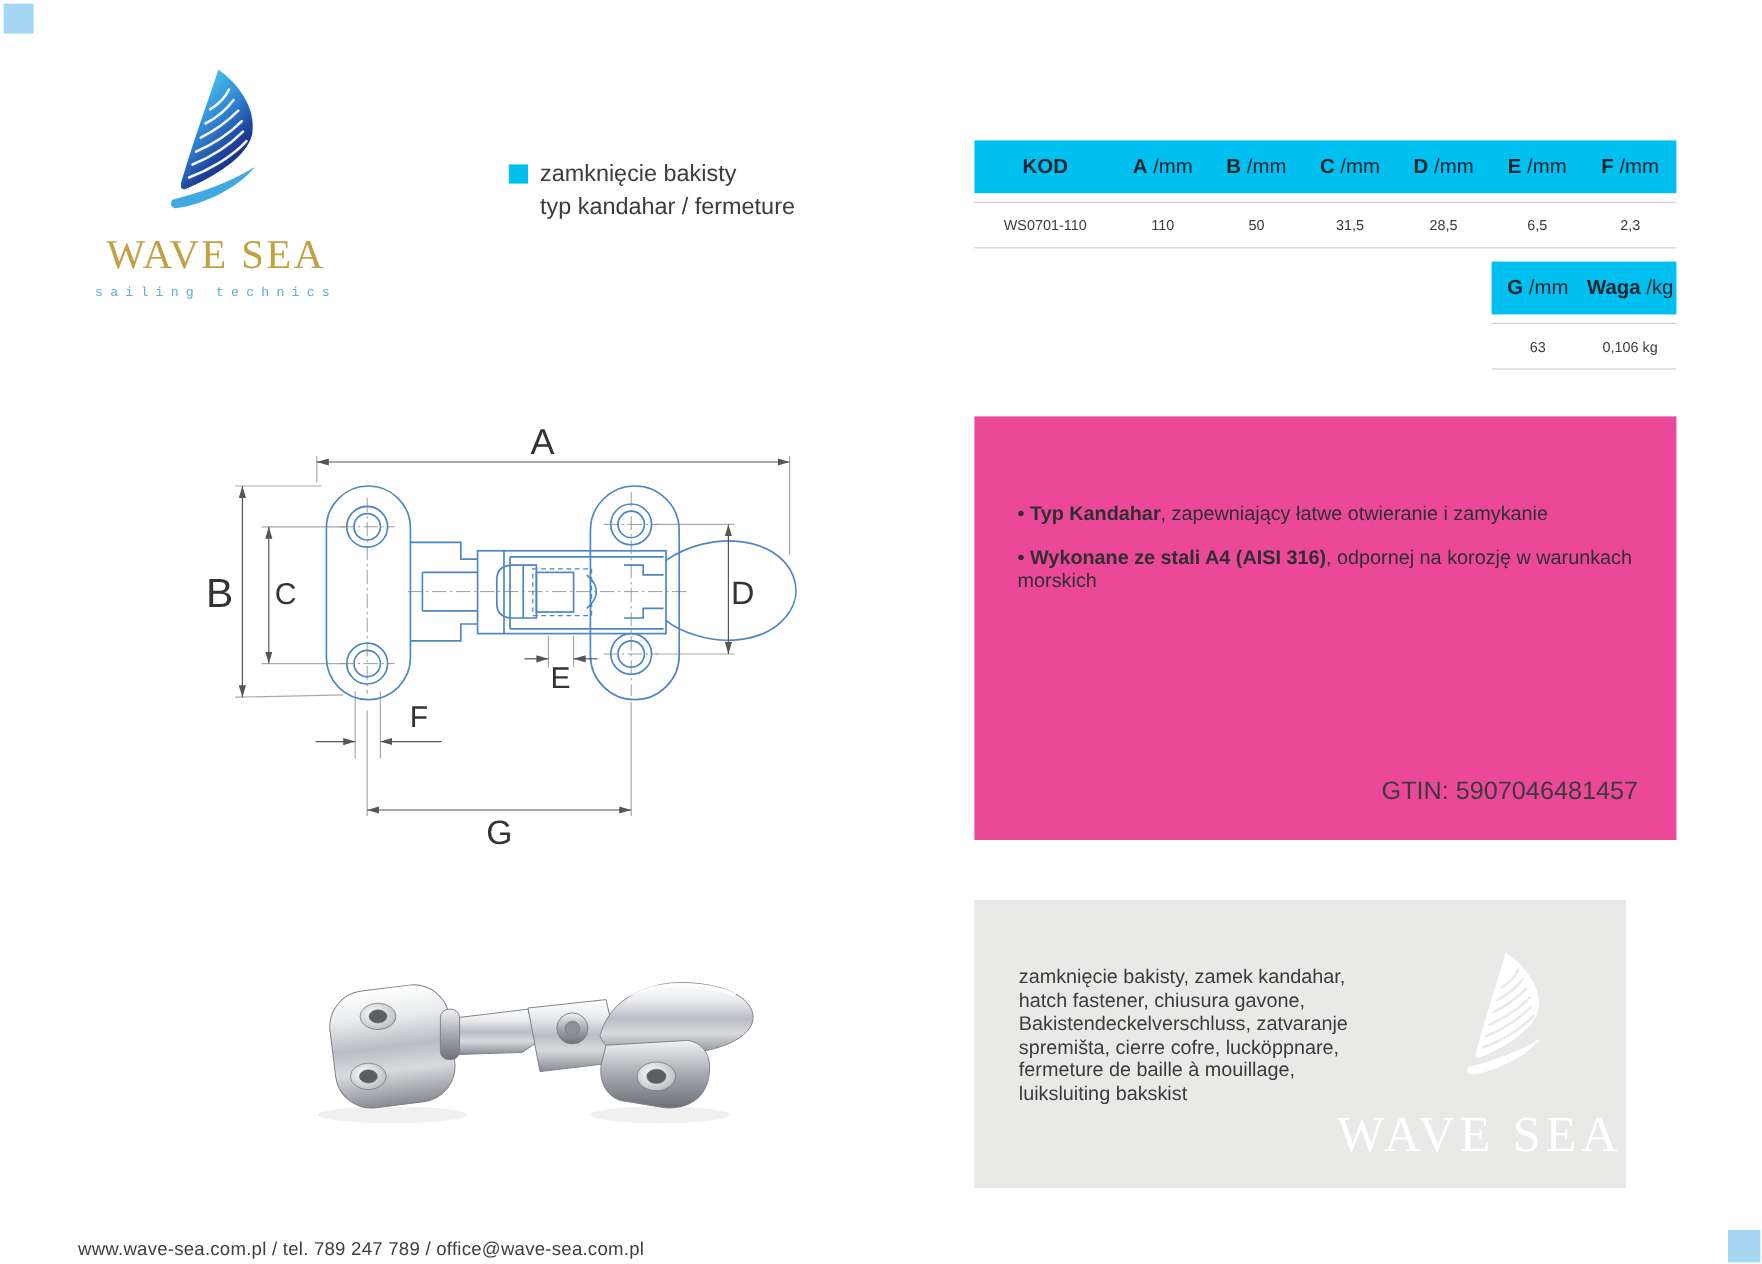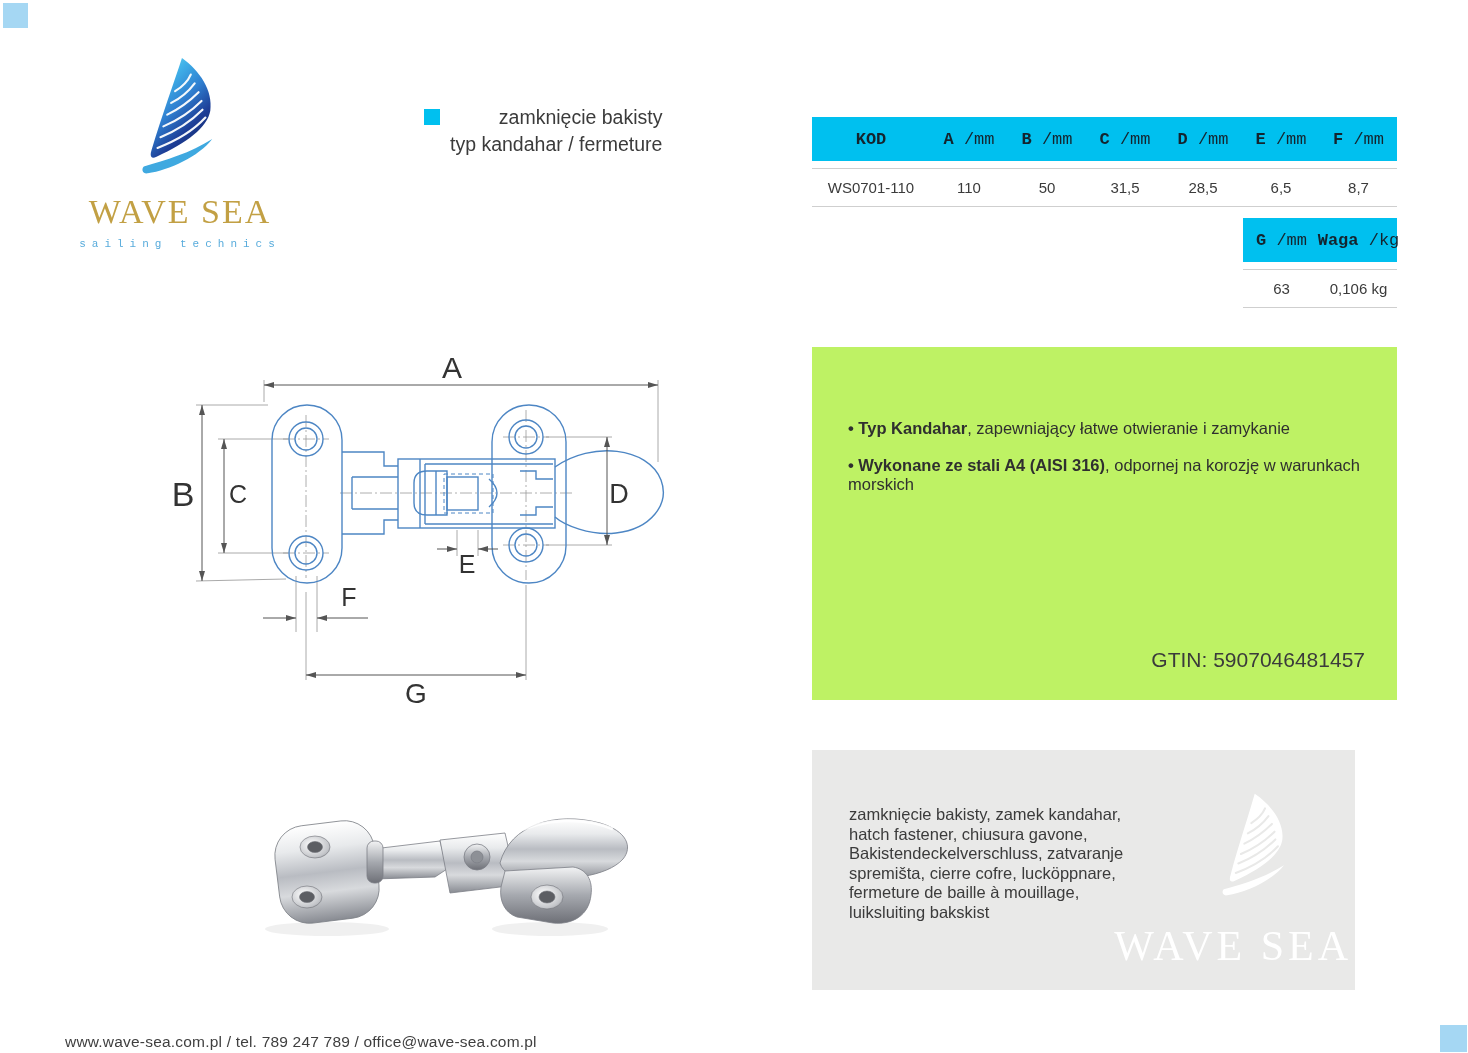--- a/index.html
+++ b/index.html
@@ -10,37 +10,37 @@
   .abs{position:absolute;}
   
   .sq{position:absolute;background:#a5d7f3;}
   .sq-tl{left:3px;top:3px;width:25px;height:25px;}
   .sq-br{right:1px;bottom:1px;width:27px;height:27px;}
   
   .logo{left:58px;top:55px;width:244px;text-align:center;}
   .logo-title{font-family:"Liberation Serif",serif;font-size:34px;letter-spacing:2px;color:#c2a044;margin-top:2px;white-space:nowrap;}
   .logo-sub{font-size:11px;letter-spacing:6px;color:#59acdc;margin-top:7px;white-space:nowrap;font-family:Liberation Mono, monospace;}
   
-  .ptitle{left:424px;top:104px;display:flex;align-items:flex-start;text-align:right;}
+  .ptitle{left:424px;top:132px;display:flex;align-items:flex-start;}
   .ptitle .bullet{width:16px;height:16px;background:#00c0ef;margin-top:5px;flex:none;}
   .ptitle .tx{margin-left:10px;font-size:19.5px;line-height:27px;color:#3b3b3b;}
   
   .tbl{position:absolute;}
   .thead{display:flex;background:#00c0ef;height:44px;align-items:center;color:#14242e;}
-  .th{display:flex;justify-content:center;align-items:baseline;font-size:17px;font-family:Liberation Mono, monospace;}
+  .th{display:flex;justify-content:center;align-items:baseline;font-size:17px;}
   .th .b{font-weight:bold;}
   .th .u{font-weight:normal;white-space:pre;}
   .trow{display:flex;align-items:center;height:37px;margin-top:7px;
-        border-top:1px solid #cfcfcf;border-bottom:1px solid #cfcfcf;font-size:15px;color:#3b3b3b;}
+        border-top:1px solid #cfcfcf;border-bottom:1px solid #cfcfcf;font-size:12px;color:#3b3b3b;}
   .td{text-align:center;}
   .c0{width:118px;} .c1{width:78px;} .c2{width:78px;} .c3{width:78px;}
   .c4{width:78px;} .c5{width:78px;} .c6{width:77px;}
   .g0{width:77px;} .g1{width:77px;}
   
-  .panel-blue{left:812px;top:347px;width:585px;height:353px;background:#bef264;}
+  .panel-blue{left:812px;top:347px;width:585px;height:353px;background:#ec4899;}
   .features{position:absolute;left:36px;top:72px;width:520px;font-size:16.5px;line-height:19.5px;color:#2f2f2f;}
   .features p{margin:0 0 17px 0;}
   .features .lead{font-weight:bold;}
   .gtin{position:absolute;right:32px;bottom:28px;font-size:21px;color:#3b3b3b;}
   
   .panel-gray{left:812px;top:750px;width:543px;height:240px;background:#e9e9e8;}
   .keywords{position:absolute;left:37px;top:55px;font-size:16.5px;line-height:19.5px;
             color:#3b3b3b;white-space:pre-line;}
   .wm-text{position:absolute;right:3px;bottom:20px;font-family:"Liberation Serif",serif;
            font-size:42px;letter-spacing:4px;color:#ffffff;white-space:nowrap;}
@@ -119,21 +119,21 @@
         <span class="u"> /mm</span>
       </div>
   </div>
   <div class="trow">
     <div class="td c0">WS0701-110</div>
     <div class="td c1">110</div>
     <div class="td c2">50</div>
     <div class="td c3">31,5</div>
     <div class="td c4">28,5</div>
     <div class="td c5">6,5</div>
-    <div class="td c6">8,7</div>
+    <div class="td c6">2,3</div>
   </div>
 </div>
 
 <div class="tbl" style="left:1243px;top:218px;width:154px;">
   <div class="thead">
     <div class="th g0">
         <span class="b">G</span>
         <span class="u"> /mm</span>
       </div>
     <div class="th g1">

